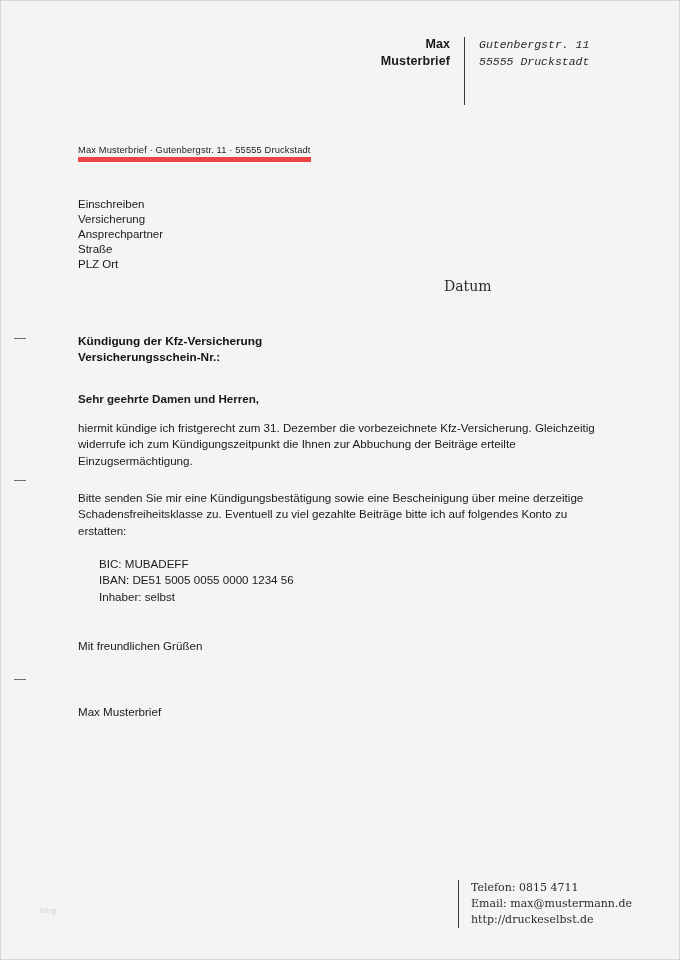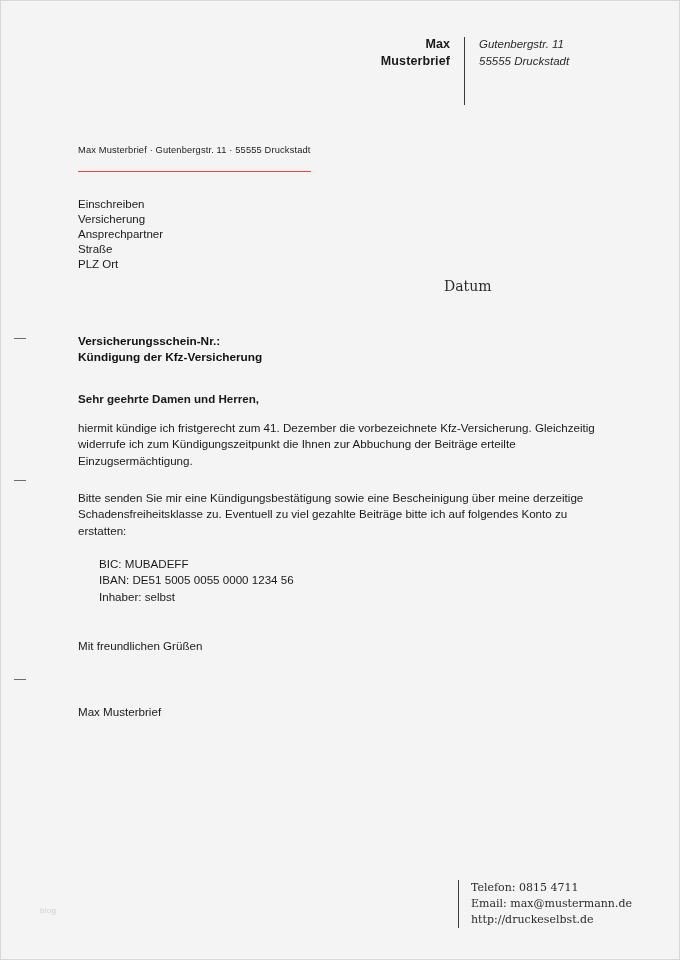--- a/index.html
+++ b/index.html
@@ -47,37 +47,37 @@
     letter-spacing: 0.1px;
   }
   .sender-rule {
     width: 1px;
     background: #3a3a3a;
     margin: 0 14px;
     height: 68px;
     margin-top: 1px;
   }
   .sender-addr {
-    font-family: Liberation Sans, sans-serif;
+    font-family: Liberation Mono, monospace;
     font-style: italic;
     font-size: 11.5px;
     line-height: 17px;
     color: #2b2b2b;
   }
 
   
   .return-line {
     position: absolute;
     left: 78px;
     top: 145px;
     font-size: 9.3px;
     letter-spacing: 0.15px;
     color: #1c1c1c;
-    border-bottom: 1px solid #ef4444;
-    padding-bottom: 16px;
+    border-bottom: 5px solid #ef4444;
+    padding-bottom: 2px;
     white-space: nowrap;
   }
 
   
   .recipient {
     position: absolute;
     left: 78px;
     top: 197px;
     font-size: 11.5px;
     line-height: 15px;
@@ -221,26 +221,26 @@
     <div>Einschreiben</div>
     <div>Versicherung</div>
     <div>Ansprechpartner</div>
     <div>Straße</div>
     <div>PLZ Ort</div>
   </div>
 
   <div class="date">Datum</div>
 
   <div class="subject">
+    <div>Kündigung der Kfz-Versicherung</div>
     <div>Versicherungsschein-Nr.:</div>
-    <div>Kündigung der Kfz-Versicherung</div>
   </div>
 
   <div class="salutation">Sehr geehrte Damen und Herren,</div>
-  <div class="para-1">hiermit kündige ich fristgerecht zum 41. Dezember die vorbezeichnete Kfz-Versicherung. Gleichzeitig widerrufe ich zum Kündigungszeitpunkt die Ihnen zur Abbuchung der Beiträge erteilte Einzugsermächtigung.</div>
+  <div class="para-1">hiermit kündige ich fristgerecht zum 31. Dezember die vorbezeichnete Kfz-Versicherung. Gleichzeitig widerrufe ich zum Kündigungszeitpunkt die Ihnen zur Abbuchung der Beiträge erteilte Einzugsermächtigung.</div>
   <div class="para-2">Bitte senden Sie mir eine Kündigungsbestätigung sowie eine Bescheinigung über meine derzeitige Schadensfreiheitsklasse zu. Eventuell zu viel gezahlte Beiträge bitte ich auf folgendes Konto zu erstatten:</div>
 
   <div class="bank">
     <div>BIC: MUBADEFF</div>
     <div>IBAN: DE51 5005 0055 0000 1234 56</div>
     <div>Inhaber: selbst</div>
   </div>
 
   <div class="closing">Mit freundlichen Grüßen</div>
   <div class="signature">Max Musterbrief</div>

